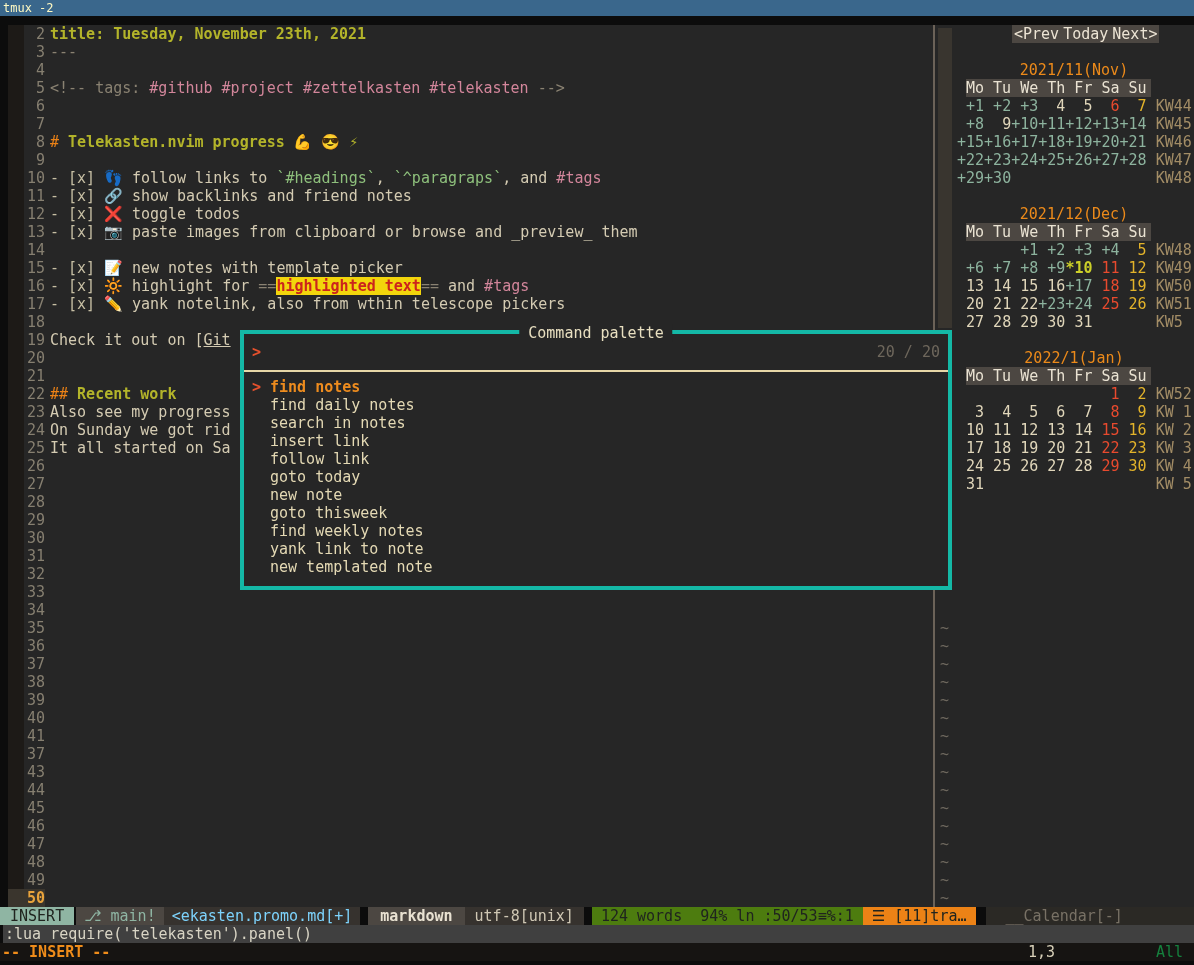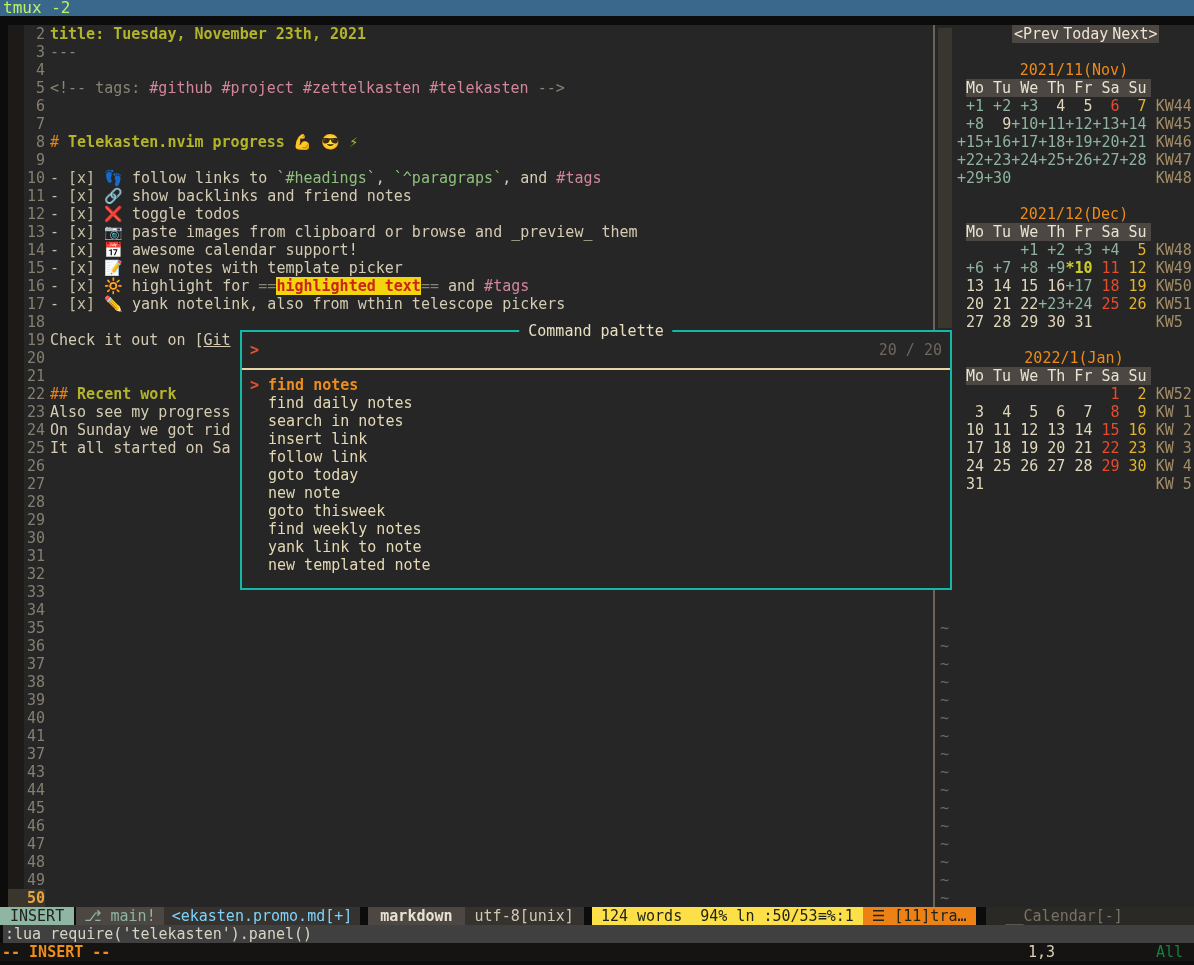--- a/index.html
+++ b/index.html
@@ -2,21 +2,21 @@
 <html><head>
 <meta charset="utf-8">
 <style>
   * { margin:0; padding:0; box-sizing:border-box; }
   html,body { width:1194px; height:965px; background:#0c0c0c; overflow:hidden;
     font-family:"DejaVu Sans Mono", monospace; font-size:15px; line-height:18px; }
   #screen { position:relative; width:1194px; height:965px; }
 
   
   .tmuxbar { position:absolute; left:0; top:0; width:1194px; height:16px;
-    background:#3a678c; color:#bef264; font-size:16px; line-height:16px; padding-left:3px; }
+    background:#3a678c; color:#fef9c3; font-size:12px; line-height:16px; padding-left:3px; }
 
   
   .content-bg { position:absolute; left:8px; top:25px; width:1186px; height:882px; background:#262626; }
   .gutter-strip { position:absolute; left:8px; top:25px; width:16px; height:882px; background:#1d1a17; }
   .win-separator { position:absolute; left:933px; top:25px; width:2px; height:882px; background:#6b6258; z-index:2; }
   .scroll-thumb { position:absolute; left:938px; top:28px; width:14px; height:300px; background:#39352f; z-index:1; }
 
   
   #editor { position:absolute; left:8px; top:25px; width:924px; height:882px; z-index:1; }
   .eline { display:flex; height:18px; white-space:pre; }
@@ -29,21 +29,21 @@
   .sg-tag { color:#d3869b; }
   .sg-o { color:#ec8216; }
   .sg-code { color:#8ec07c; }
   .sg-chk { color:#c7bfa4; }
   .sg-dim { color:#8a8272; }
   .sg-mark { background:#f2d50c; color:#cc241d; font-weight:bold; }
   .sg-u { color:#d4cbb2; text-decoration:underline; }
 
   
   .palette { position:absolute; left:240px; top:330px; width:712px; height:260px;
-    border:2px solid #14b8a6; background:#262626; z-index:5; }
+    border:4px solid #14b8a6; background:#262626; z-index:5; }
   .ptitle { position:absolute; left:50%; top:-10px; transform:translateX(-50%);
     background:#262626; padding:0 9px; color:#e8dfc0; white-space:pre; }
   .pprompt { height:38px; display:flex; align-items:center; padding:0 8px;
     border-bottom:2px solid #e7d7a7; }
   .pcaret { color:#e5512d; font-weight:bold; }
   .pcount { margin-left:auto; color:#6e675c; }
   .plist { padding:6px 0 0 8px; }
   .pitem { height:18px; display:flex; }
   .icaret { white-space:pre; width:18px; color:#e5512d; font-weight:bold; }
   .ilabel { color:#e4d9b4; white-space:pre; }
@@ -68,21 +68,21 @@
   
   .statusline { position:absolute; left:0; top:907px; width:1194px; height:18px;
     display:flex; background:#0c0c0c; line-height:18px; }
   .seg { white-space:pre; }
   .seg-mode { background:#8fb5a3; color:#20241f; font-weight:normal; padding:0 10px; }
   .seg-branch { background:#4c4742; color:#8fb5a3; padding:0 8px; margin-left:2px; }
   .seg-file { background:#36322e; color:#7dd3fc; padding:0 8px; }
   .spacer8 { width:8px; }
   .seg-ft { background:#4c4742; color:#e9e2d2; font-weight:bold; padding:0 12px; }
   .seg-enc { background:#36322e; color:#cfc7b4; padding:0 10px; }
-  .seg-stats { background:#fde047; color:#20241f; padding:0 9px; }
+  .seg-stats { background:#4d7c0f; color:#20241f; padding:0 9px; }
   .seg-alert { background:#ec8216; color:#20241f; padding:0 9px; }
   .seg-calstatus { flex:1; background:#2b2925; color:#787165; padding-left:20px; margin-left:10px; }
 
   
   .cmdline { position:absolute; left:3px; top:925px; width:1194px; height:18px;
     background:#404040; color:#d8d4c4; padding-left:2px; white-space:pre; }
   .modeline { position:absolute; left:0; top:943px; width:1194px; height:18px; background:#161412; }
   .mode-msg { position:absolute; left:2px; color:#ef8c1a; font-weight:bold; }
   .ruler-pos { position:absolute; left:1028px; color:#d8d0b8; }
   .ruler-scroll { position:absolute; left:1156px; color:#15803d; }
@@ -107,21 +107,21 @@
       <div class="eline"><span class="lnum">4</span><span class="ltext"></span></div>
       <div class="eline"><span class="lnum">5</span><span class="ltext"><span class="sg-c">&lt;!-- tags: </span><span class="sg-tag">#github</span><span class="sg-c"> </span><span class="sg-tag">#project</span><span class="sg-c"> </span><span class="sg-tag">#zettelkasten</span><span class="sg-c"> </span><span class="sg-tag">#telekasten</span><span class="sg-c"> --&gt;</span></span></div>
       <div class="eline"><span class="lnum">6</span><span class="ltext"></span></div>
       <div class="eline"><span class="lnum">7</span><span class="ltext"></span></div>
       <div class="eline"><span class="lnum">8</span><span class="ltext"><span class="sg-o"># </span><span class="sg-h">Telekasten.nvim progress 💪 😎 ⚡</span></span></div>
       <div class="eline"><span class="lnum">9</span><span class="ltext"></span></div>
       <div class="eline"><span class="lnum">10</span><span class="ltext"><span class="sg-chk">- [x] </span><span class="sg-t">👣 follow links to </span><span class="sg-code">`#headings`</span><span class="sg-t">, </span><span class="sg-code">`^paragraps`</span><span class="sg-t">, and </span><span class="sg-tag">#tags</span></span></div>
       <div class="eline"><span class="lnum">11</span><span class="ltext"><span class="sg-chk">- [x] </span><span class="sg-t">🔗 show backlinks and friend notes</span></span></div>
       <div class="eline"><span class="lnum">12</span><span class="ltext"><span class="sg-chk">- [x] </span><span class="sg-t">❌ toggle todos</span></span></div>
       <div class="eline"><span class="lnum">13</span><span class="ltext"><span class="sg-chk">- [x] </span><span class="sg-t">📷 paste images from clipboard or browse and _preview_ them</span></span></div>
-      <div class="eline"><span class="lnum">14</span><span class="ltext"><span class="sg-chk">- [x] </span><span class="sg-t">📅 awesome calendar support!</span></span></div>
+      <div class="eline"><span class="lnum">14</span></div>
       <div class="eline"><span class="lnum">15</span><span class="ltext"><span class="sg-chk">- [x] </span><span class="sg-t">📝 new notes with template picker</span></span></div>
       <div class="eline"><span class="lnum">16</span><span class="ltext"><span class="sg-chk">- [x] </span><span class="sg-t">🔆 highlight for </span><span class="sg-dim">==</span><span class="sg-mark">highlighted text</span><span class="sg-dim">==</span><span class="sg-t"> and </span><span class="sg-tag">#tags</span></span></div>
       <div class="eline"><span class="lnum">17</span><span class="ltext"><span class="sg-chk">- [x] </span><span class="sg-t">✏️ yank notelink, also from wthin telescope pickers</span></span></div>
       <div class="eline"><span class="lnum">18</span><span class="ltext"></span></div>
       <div class="eline"><span class="lnum">19</span><span class="ltext"><span class="sg-t">Check it out on [</span><span class="sg-u">Git</span></span></div>
       <div class="eline"><span class="lnum">20</span><span class="ltext"></span></div>
       <div class="eline"><span class="lnum">21</span><span class="ltext"></span></div>
       <div class="eline"><span class="lnum">22</span><span class="ltext"><span class="sg-o">## </span><span class="sg-h">Recent work</span></span></div>
       <div class="eline"><span class="lnum">23</span><span class="ltext"><span class="sg-t">Also see my progress</span></span></div>
       <div class="eline"><span class="lnum">24</span><span class="ltext"><span class="sg-t">On Sunday we got rid</span></span></div>

